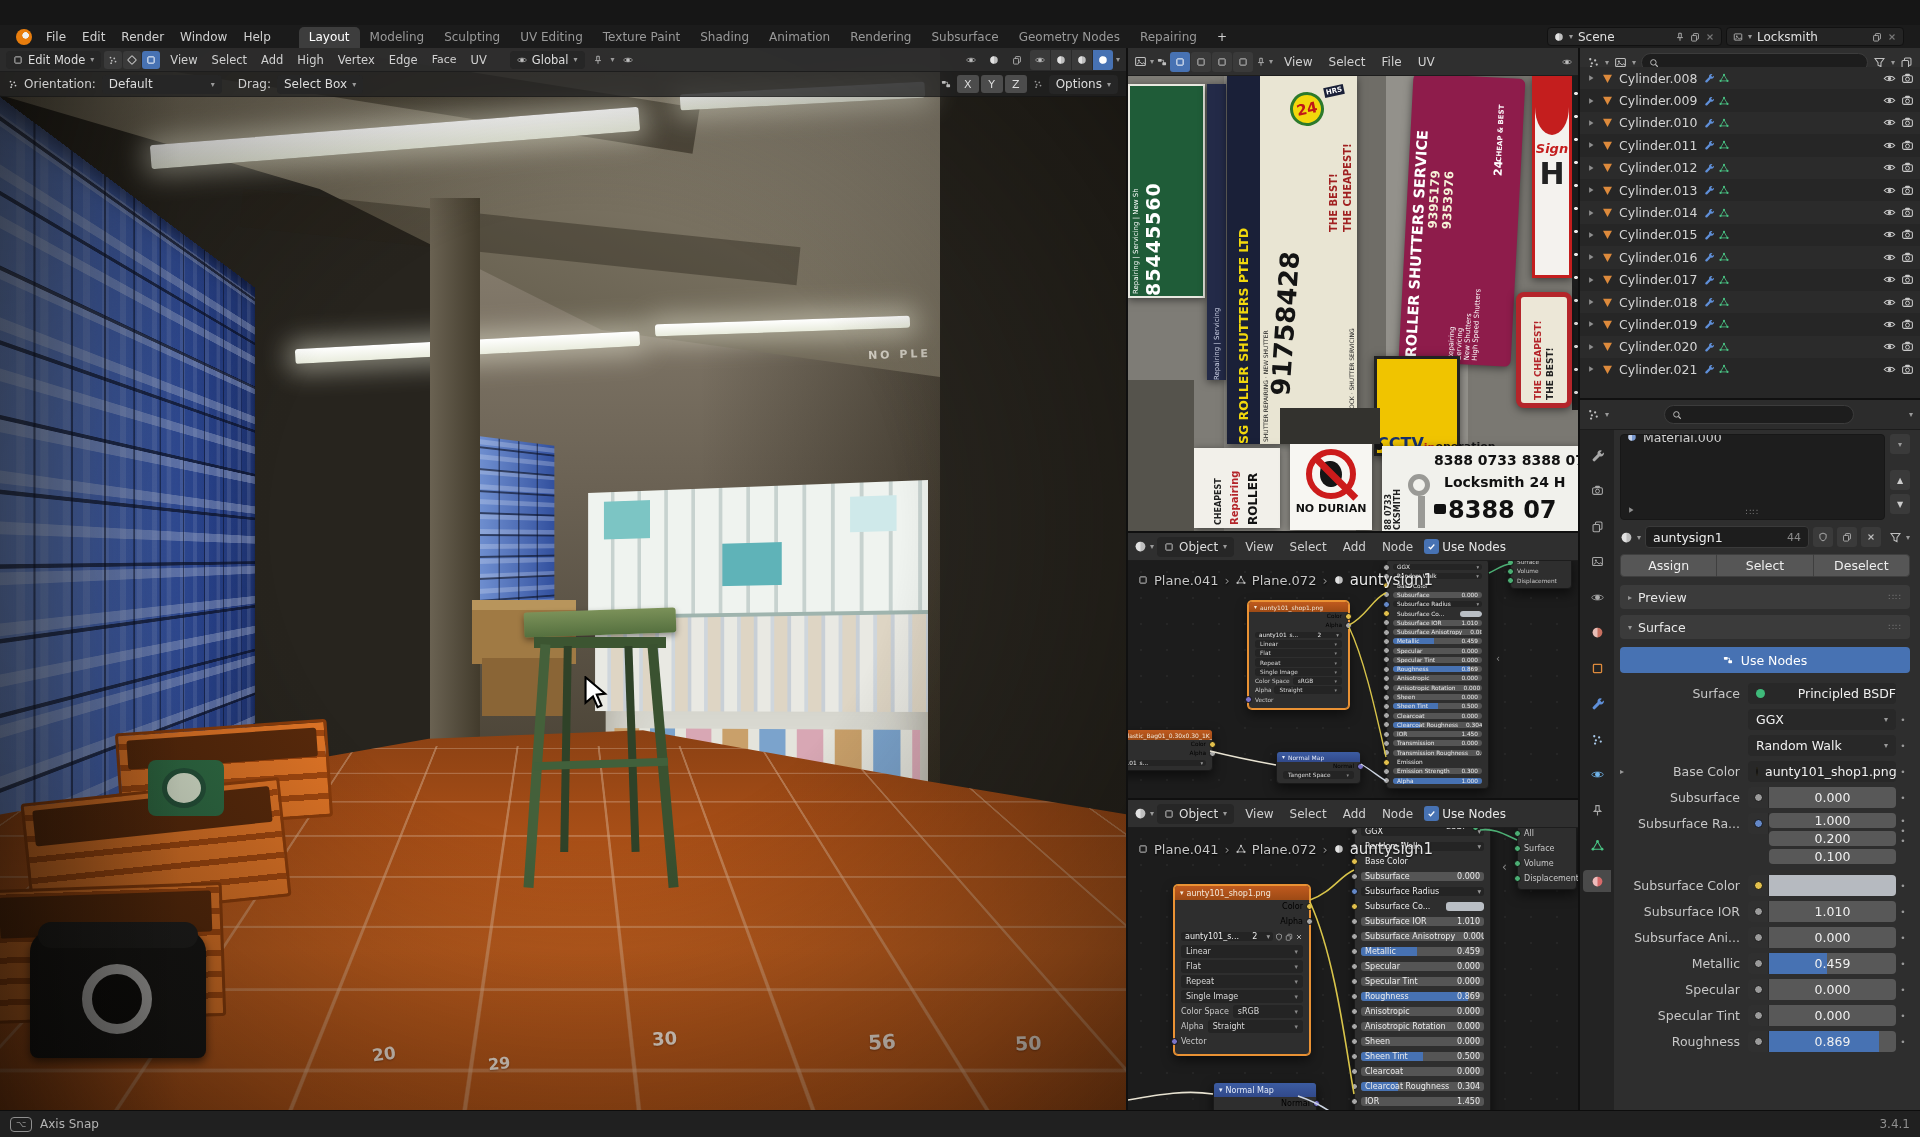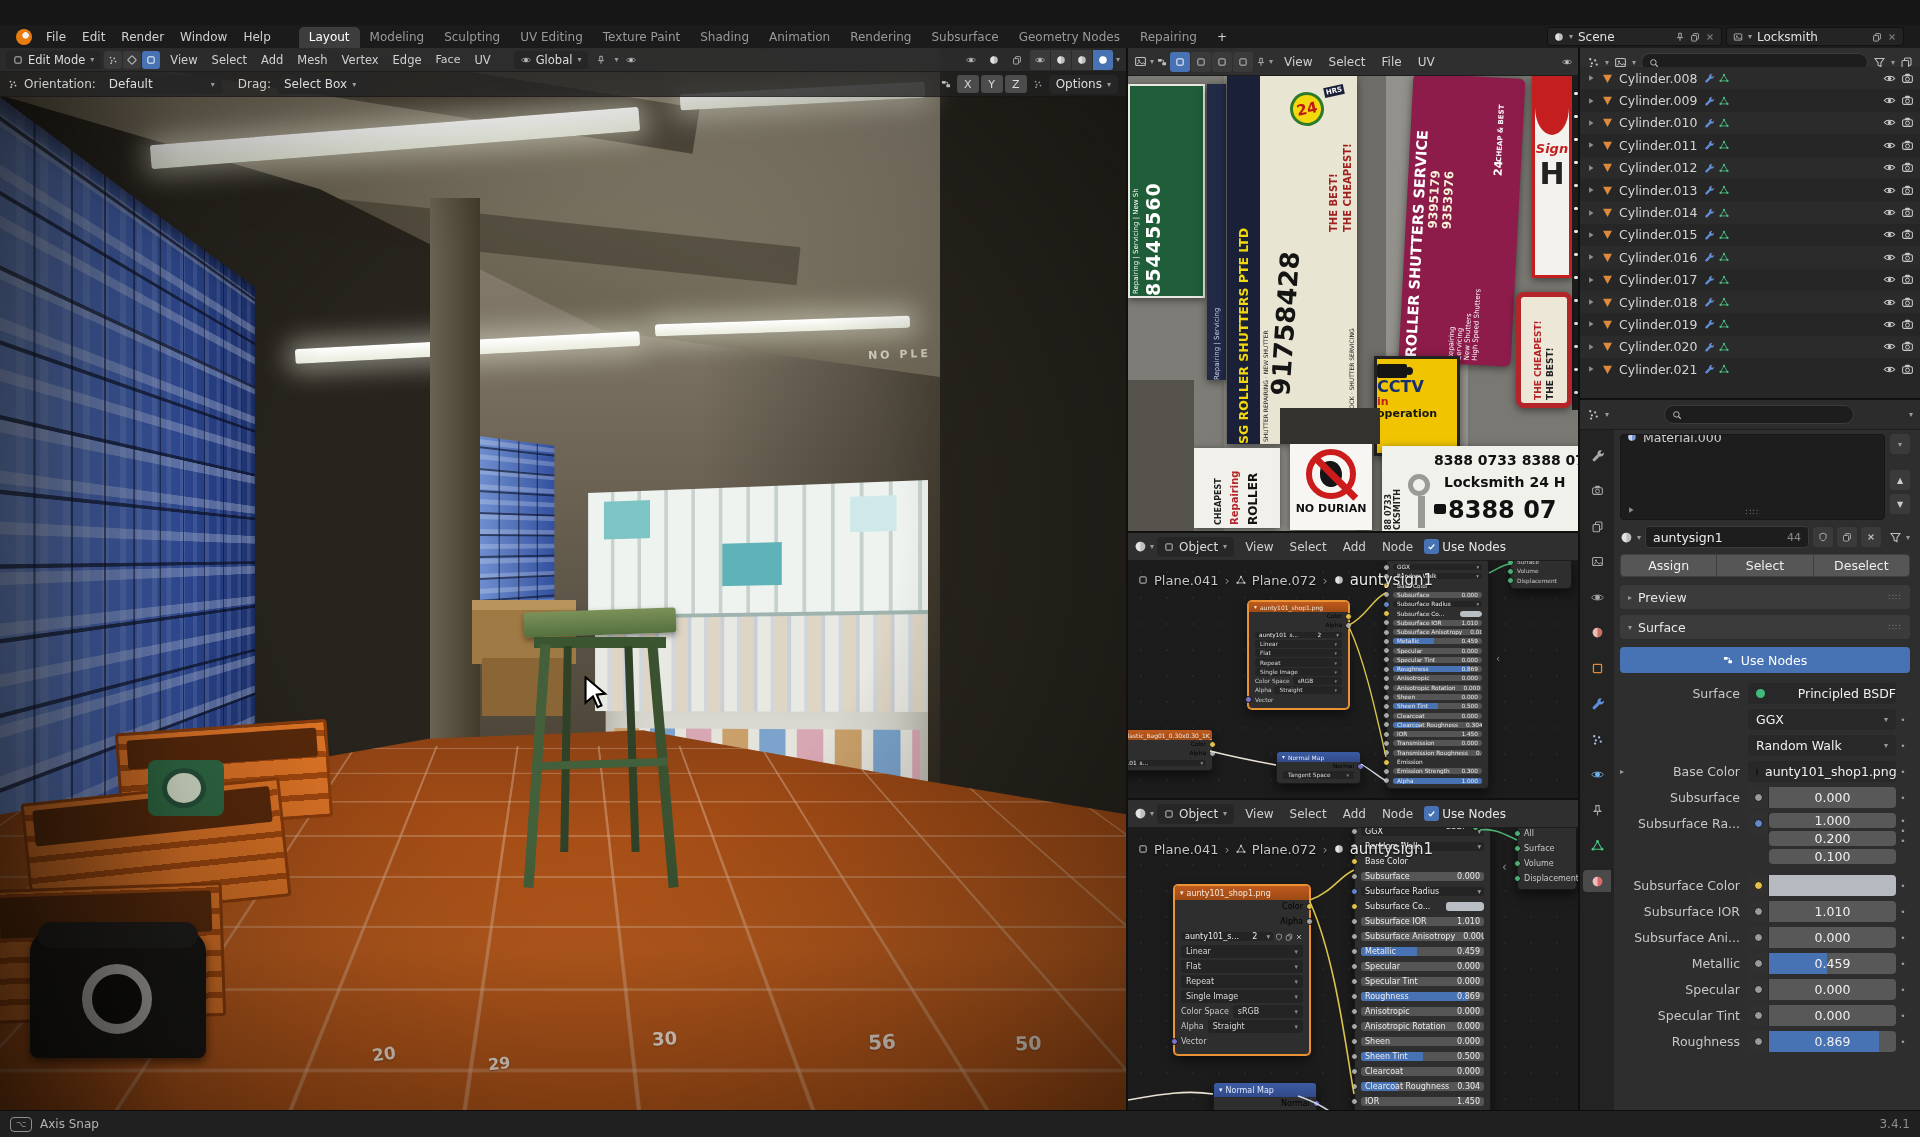--- a/index.html
+++ b/index.html
@@ -353,21 +353,21 @@
         <span class="hbtn on" style="width:18px;height:18px">
             <svg class="i sm" style="color:#fff">
               <use href="#s-square"></use>
             </svg>
           </span>
       </div>
       <div style="display:flex">
           <span class="menu" style="font-size:11.5px;padding:0 7px">View</span>
           <span class="menu" style="font-size:11.5px;padding:0 7px">Select</span>
           <span class="menu" style="font-size:11.5px;padding:0 7px">Add</span>
-          <span class="menu" style="font-size:11.5px;padding:0 7px">Mesh</span>
+          <span class="menu" style="font-size:11.5px;padding:0 7px">High</span>
           <span class="menu" style="font-size:11.5px;padding:0 7px">Vertex</span>
           <span class="menu" style="font-size:11.5px;padding:0 7px">Edge</span>
           <span class="menu" style="font-size:11px;padding:0 7px">Face</span>
           <span class="menu" style="font-size:11.5px;padding:0 7px">UV</span>
         </div>
       <div class="vsep"></div>
       <div class="dd" style="height:18px">
         <svg class="i sm">
             <use href="#s-orbit"></use>
           </svg>
@@ -557,21 +557,21 @@
         <span style="display:block;color:#222;font-weight:bold;font-size:30px;text-align:center">H</span>
       </div>
 
       <div style="position:absolute;left:444px;top:0;width:8px;height:334px;background:#1c1c1c;background-image:radial-gradient(circle,#e8e8e8 1.6px,transparent 2px);background-size:8px 23px;background-position:center 6px"></div>
 
       <div class="sign" style="left:388px;top:216px;width:56px;height:116px;background:#ece7d7;border:5px solid #b4252a;border-radius:8px;display:flex;justify-content:center;gap:2px;padding:3px">
         <span class="vtxt" style="color:#b4252a;font-size:9px;font-weight:bold">THE CHEAPEST!</span>
         <span class="vtxt" style="color:#222;font-size:9px;font-weight:bold">THE BEST!</span>
       </div>
 
-      <div class="sign" style="left:246px;top:280px;width:86px;height:100px;background:#f0c400;border:3px solid #222;display:flex;flex-direction:column;align-items:flex-start">
+      <div class="sign" style="left:246px;top:280px;width:86px;height:100px;background:#f0c400;border:3px solid #222;display:flex;align-items:flex-end">
         <div style="width:30px;height:14px;background:#151515;margin-top:5px;border-radius:2px;position:relative">
             <span style="position:absolute;right:-6px;top:3px;width:8px;height:8px;background:#151515;border-radius:50%"></span>
           </div>
         <span style="color:#15306e;font-weight:bold;font-size:16px;line-height:1.15">CCTV</span>
         <span style="color:#c41e1e;font-weight:bold;font-size:11px;line-height:1">in</span>
         <span style="color:#151515;font-weight:bold;font-size:11px">operation</span>
       </div>
 
       <div class="sign" style="left:66px;top:372px;width:86px;height:80px;background:#f2f0ea;display:flex;justify-content:center;gap:6px;padding:3px">
         <span class="vtxt" style="color:#222;font-size:8px;font-weight:bold">CHEAPEST</span>

